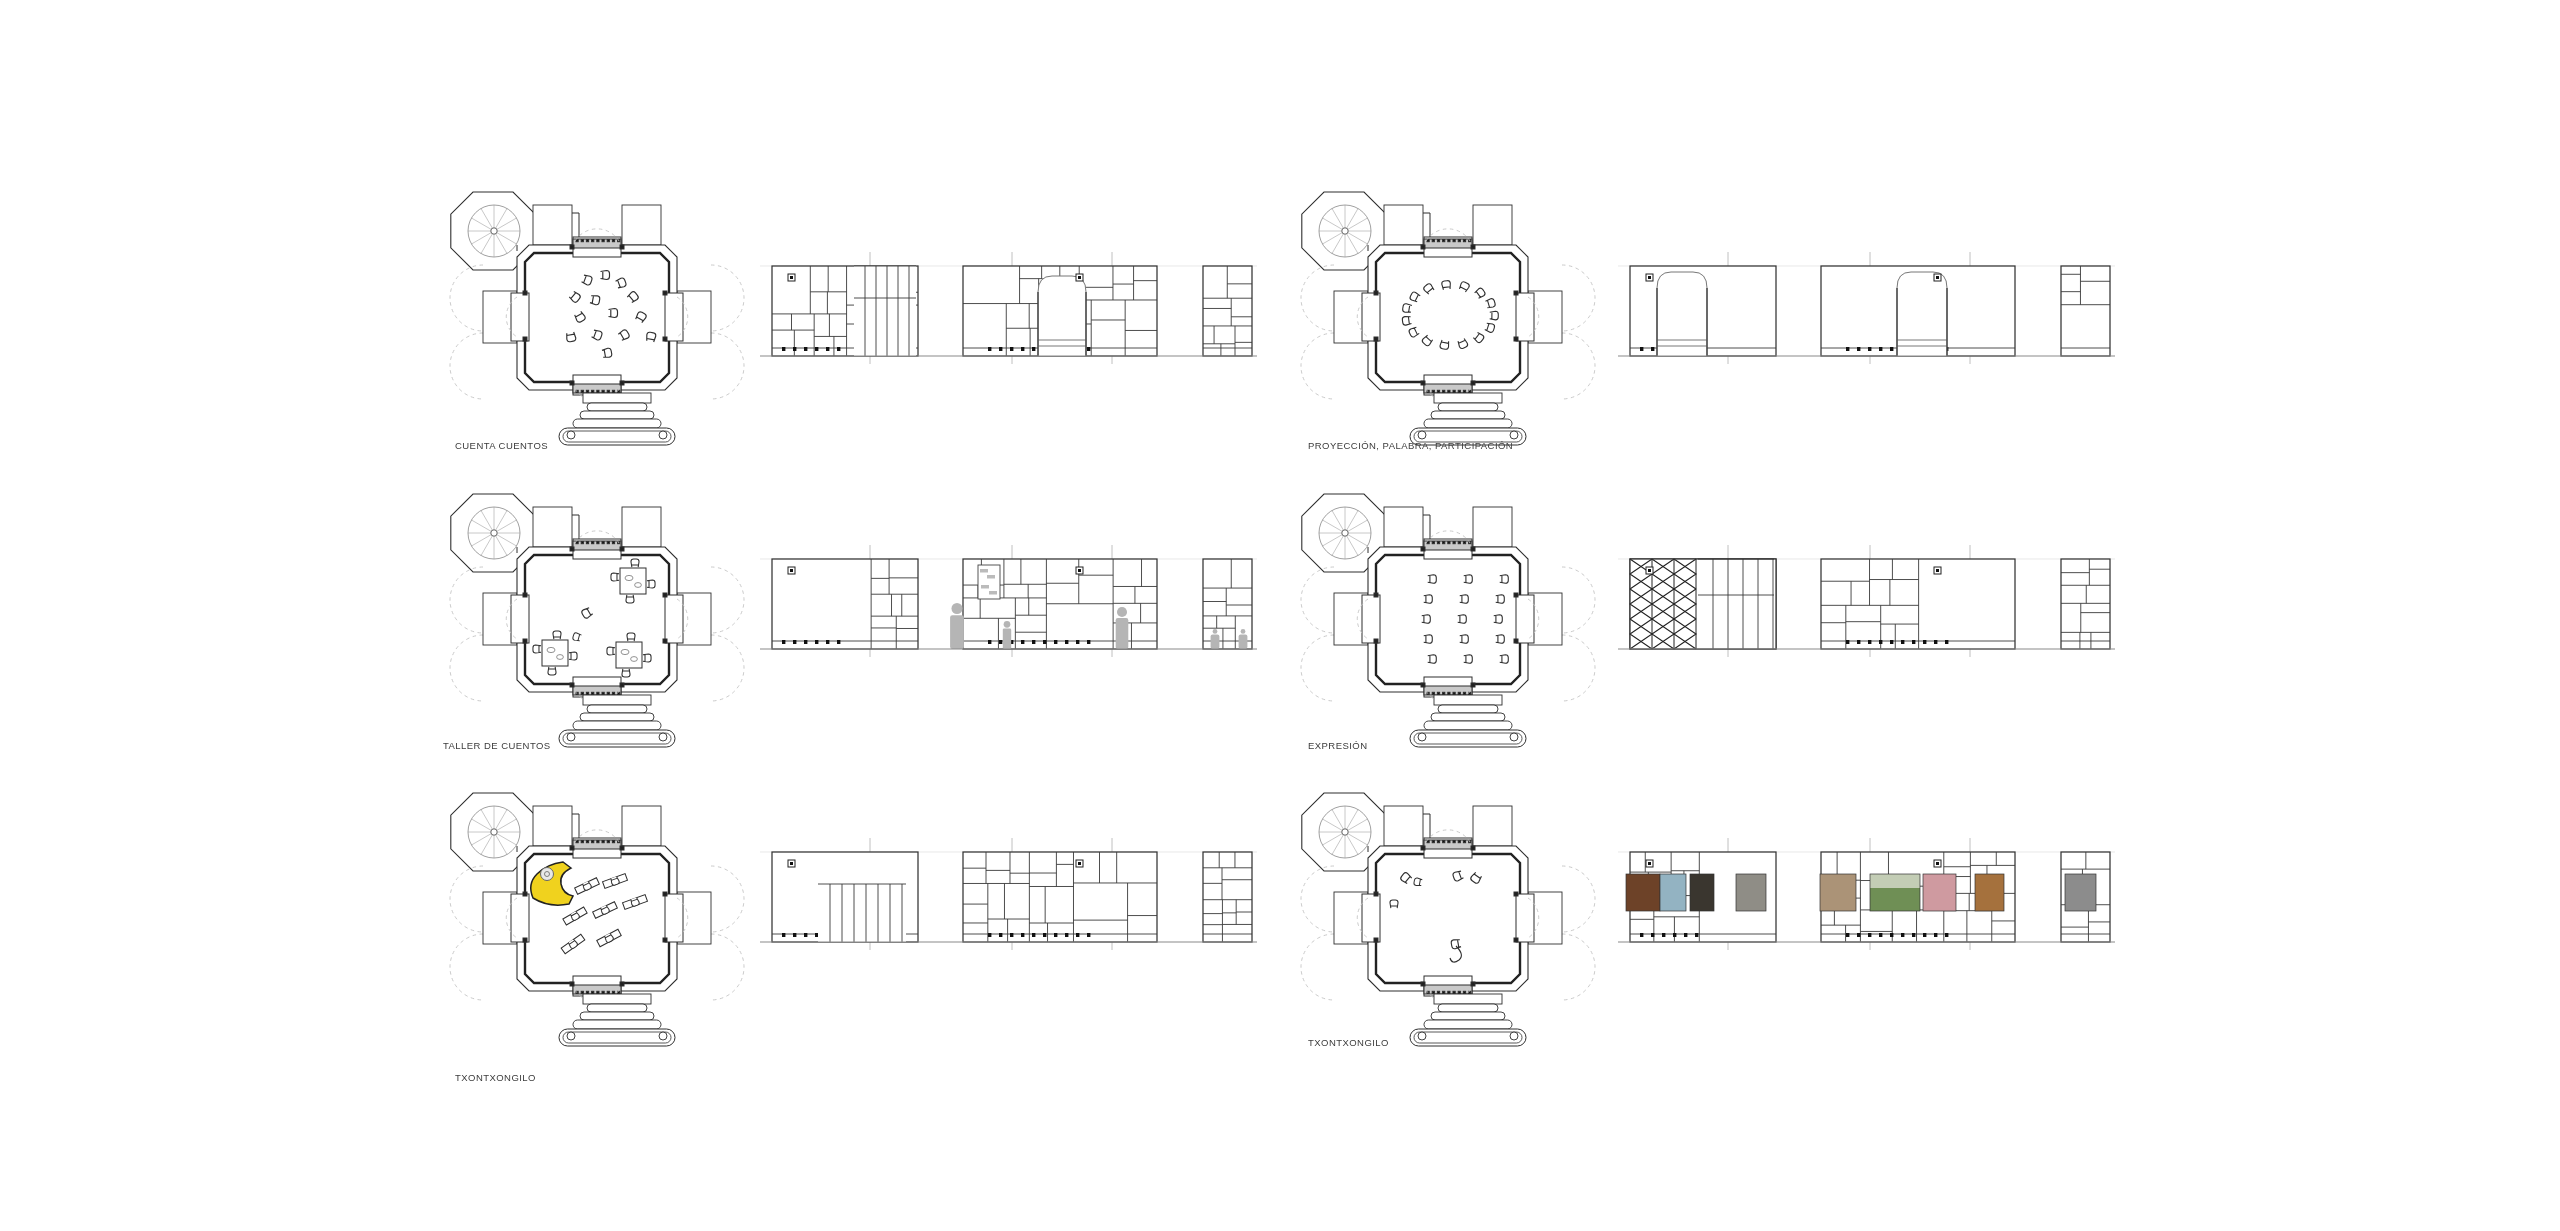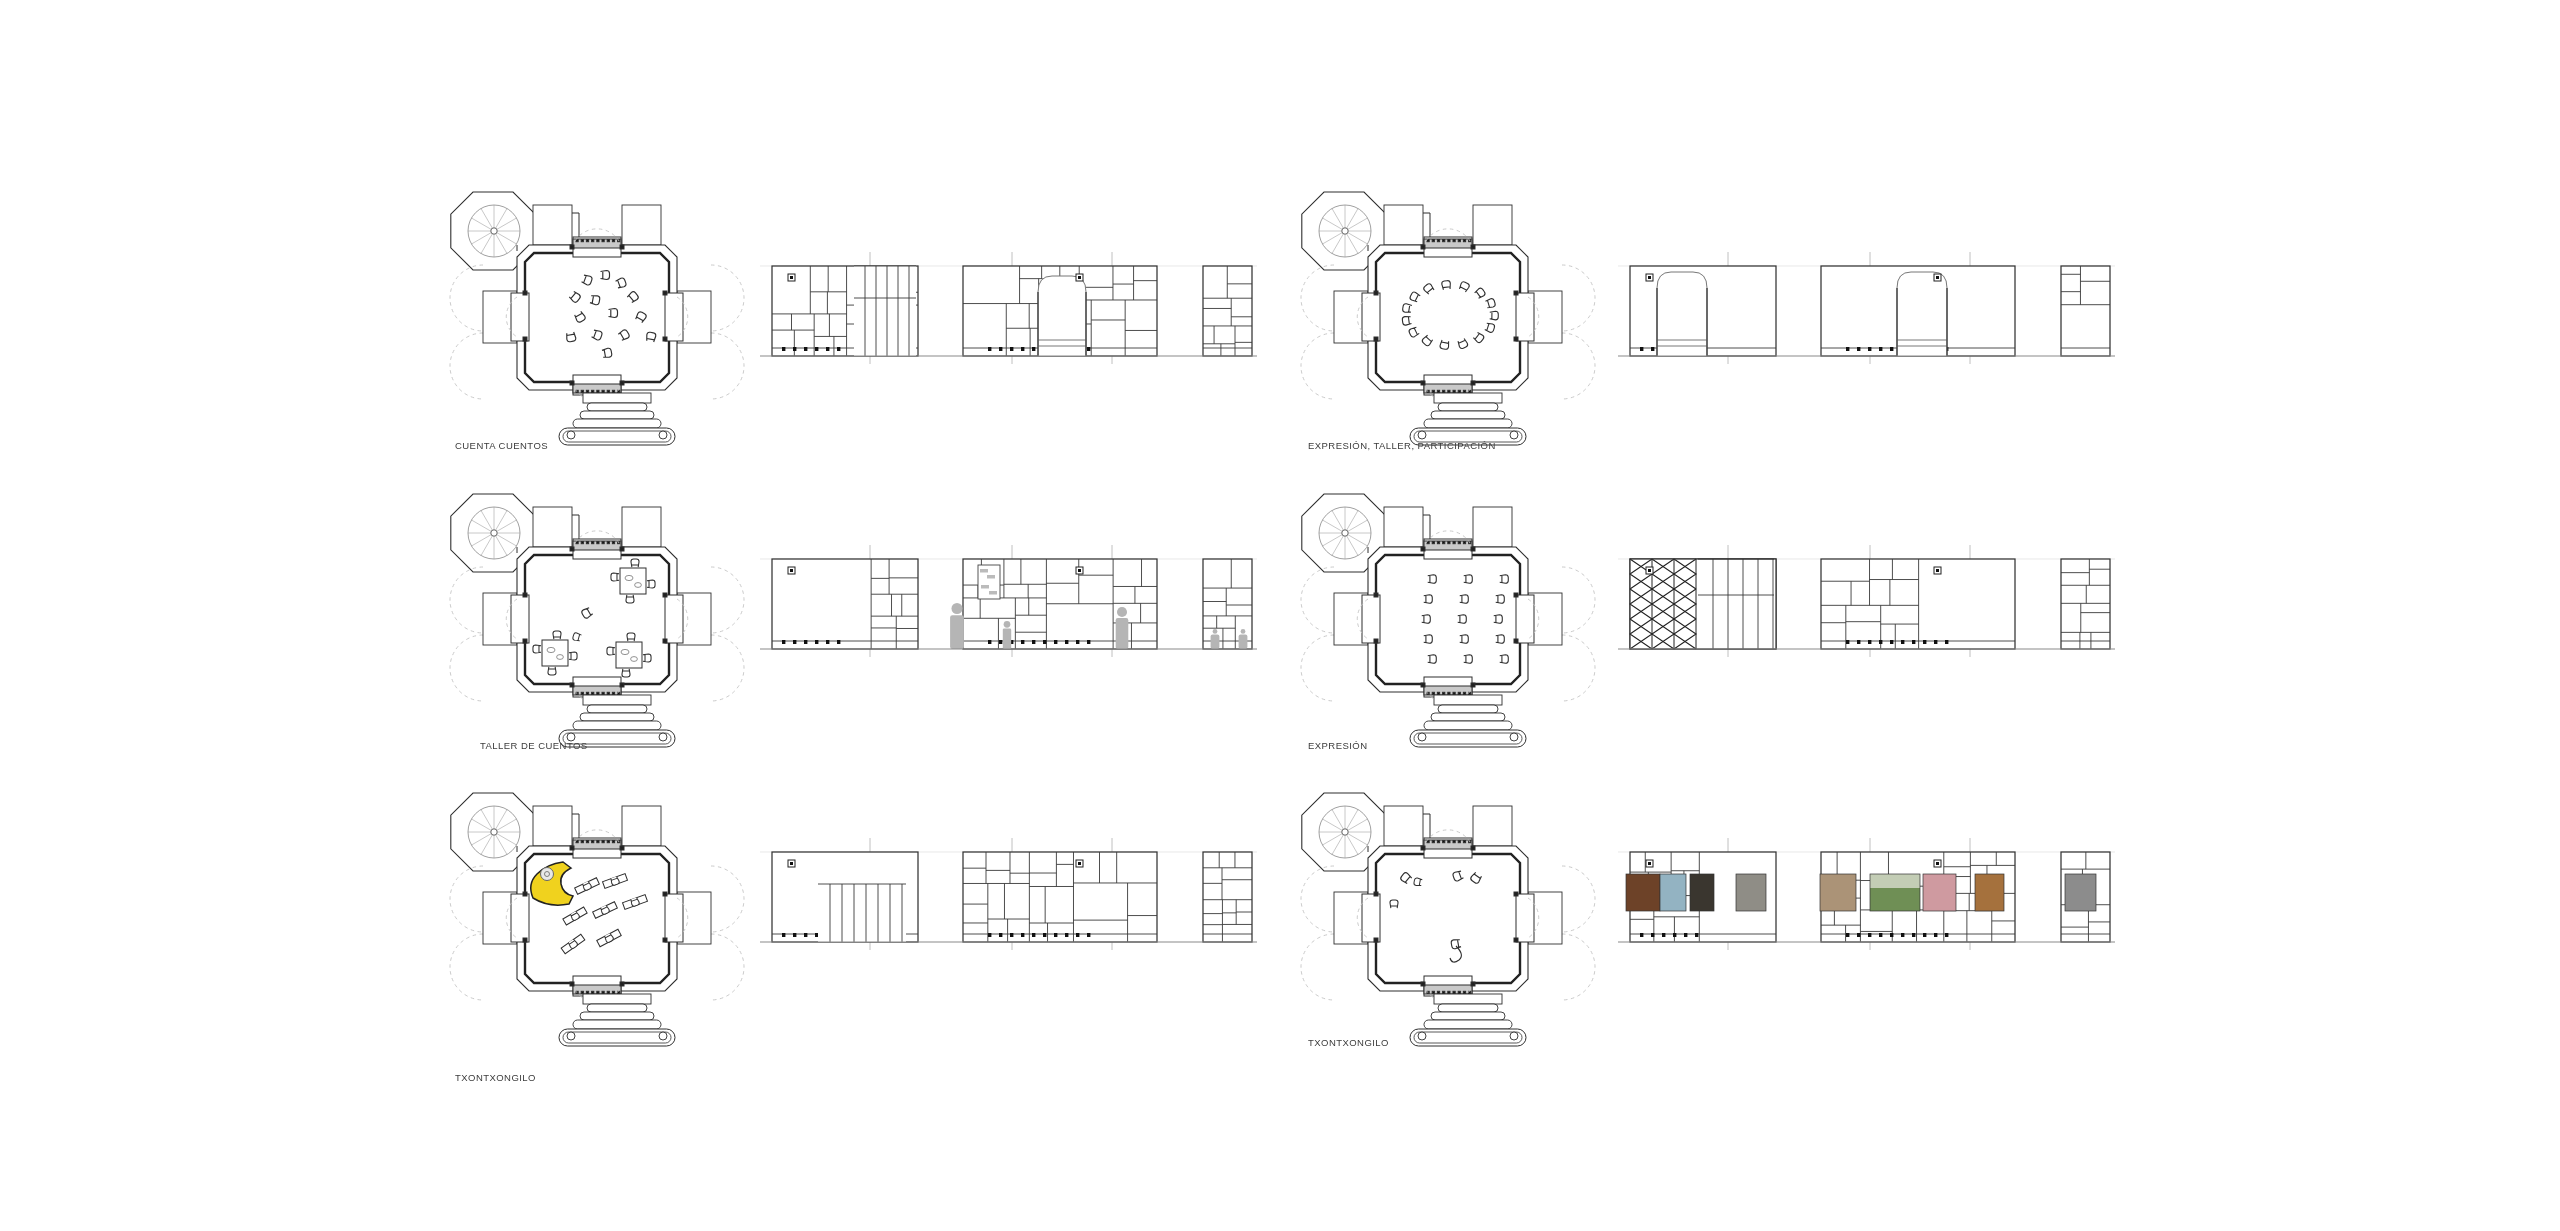--- a/index.html
+++ b/index.html
@@ -348,21 +348,21 @@
         <line x1="329" y1="104" x2="329" y2="36" stroke="#333" stroke-width="1.2"></line>
         <line x1="279" y1="88" x2="329" y2="88" stroke="#555" stroke-width="0.8"></line>
         <line x1="279" y1="94" x2="329" y2="94" stroke="#555" stroke-width="0.8"></line>
         <rect x="28" y="22" width="7" height="7" fill="#fff" stroke="#222" stroke-width="1"></rect>
         <rect x="30" y="24" width="3" height="3" fill="#111"></rect>
         <rect x="316" y="22" width="7" height="7" fill="#fff" stroke="#222" stroke-width="1"></rect>
         <rect x="318" y="24" width="3" height="3" fill="#111"></rect>
         <line x1="0" y1="104" x2="497" y2="104" stroke="#8a8a8a" stroke-width="1.1"></line>
       </g>
     </svg>
-  <div class="label" style="left:1308px;top:440px">EXPRESIÓN, TALLER, PARTICIPACIÓN</div>
+  <div class="label" style="left:1308px;top:440px">PROYECCIÓN, PALABRA, PARTICIPACIÓN</div>
 
   <svg class="plan" style="left:437px;top:487px" viewBox="0 0 310 262">
       <g fill="none" stroke="#2f2f2f" stroke-width="1">
         <polygon points="98.2,29.2 76,7 36,7 13.8,29.2 13.8,62.8 36,85 76,85 98.2,62.8" fill="#fff" stroke="#2f2f2f" stroke-width="1.1"></polygon>
         <circle cx="57" cy="46" r="26" stroke="#888" stroke-width="0.8" fill="none"></circle>
         <line x1="57" y1="46" x2="83" y2="46" stroke="#9a9a9a" stroke-width="0.55"></line>
         <line x1="57" y1="46" x2="79.51666049839541" y2="59" stroke="#9a9a9a" stroke-width="0.55"></line>
         <line x1="57" y1="46" x2="70" y2="68.5166604983954" stroke="#9a9a9a" stroke-width="0.55"></line>
         <line x1="57" y1="46" x2="57" y2="72" stroke="#9a9a9a" stroke-width="0.55"></line>
         <line x1="57" y1="46" x2="44.00000000000001" y2="68.51666049839541" stroke="#9a9a9a" stroke-width="0.55"></line>
@@ -549,21 +549,21 @@
         <rect x="450.6" y="89.52" width="8.8" height="14.48" rx="2" fill="#b5b5b5"></rect>
         <circle cx="483" cy="86.4" r="2.4" fill="#b5b5b5"></circle>
         <rect x="478.6" y="89.52" width="8.8" height="14.48" rx="2" fill="#b5b5b5"></rect>
         <rect x="28" y="22" width="7" height="7" fill="#fff" stroke="#222" stroke-width="1"></rect>
         <rect x="30" y="24" width="3" height="3" fill="#111"></rect>
         <rect x="316" y="22" width="7" height="7" fill="#fff" stroke="#222" stroke-width="1"></rect>
         <rect x="318" y="24" width="3" height="3" fill="#111"></rect>
         <line x1="0" y1="104" x2="497" y2="104" stroke="#8a8a8a" stroke-width="1.1"></line>
       </g>
     </svg>
-  <div class="label" style="left:480px;top:740px">TALLER DE CUENTOS</div>
+  <div class="label" style="left:443px;top:740px">TALLER DE CUENTOS</div>
 
   <svg class="plan" style="left:1288px;top:487px" viewBox="0 0 310 262">
       <g fill="none" stroke="#2f2f2f" stroke-width="1">
         <polygon points="98.2,29.2 76,7 36,7 13.8,29.2 13.8,62.8 36,85 76,85 98.2,62.8" fill="#fff" stroke="#2f2f2f" stroke-width="1.1"></polygon>
         <circle cx="57" cy="46" r="26" stroke="#888" stroke-width="0.8" fill="none"></circle>
         <line x1="57" y1="46" x2="83" y2="46" stroke="#9a9a9a" stroke-width="0.55"></line>
         <line x1="57" y1="46" x2="79.51666049839541" y2="59" stroke="#9a9a9a" stroke-width="0.55"></line>
         <line x1="57" y1="46" x2="70" y2="68.5166604983954" stroke="#9a9a9a" stroke-width="0.55"></line>
         <line x1="57" y1="46" x2="57" y2="72" stroke="#9a9a9a" stroke-width="0.55"></line>
         <line x1="57" y1="46" x2="44.00000000000001" y2="68.51666049839541" stroke="#9a9a9a" stroke-width="0.55"></line>

